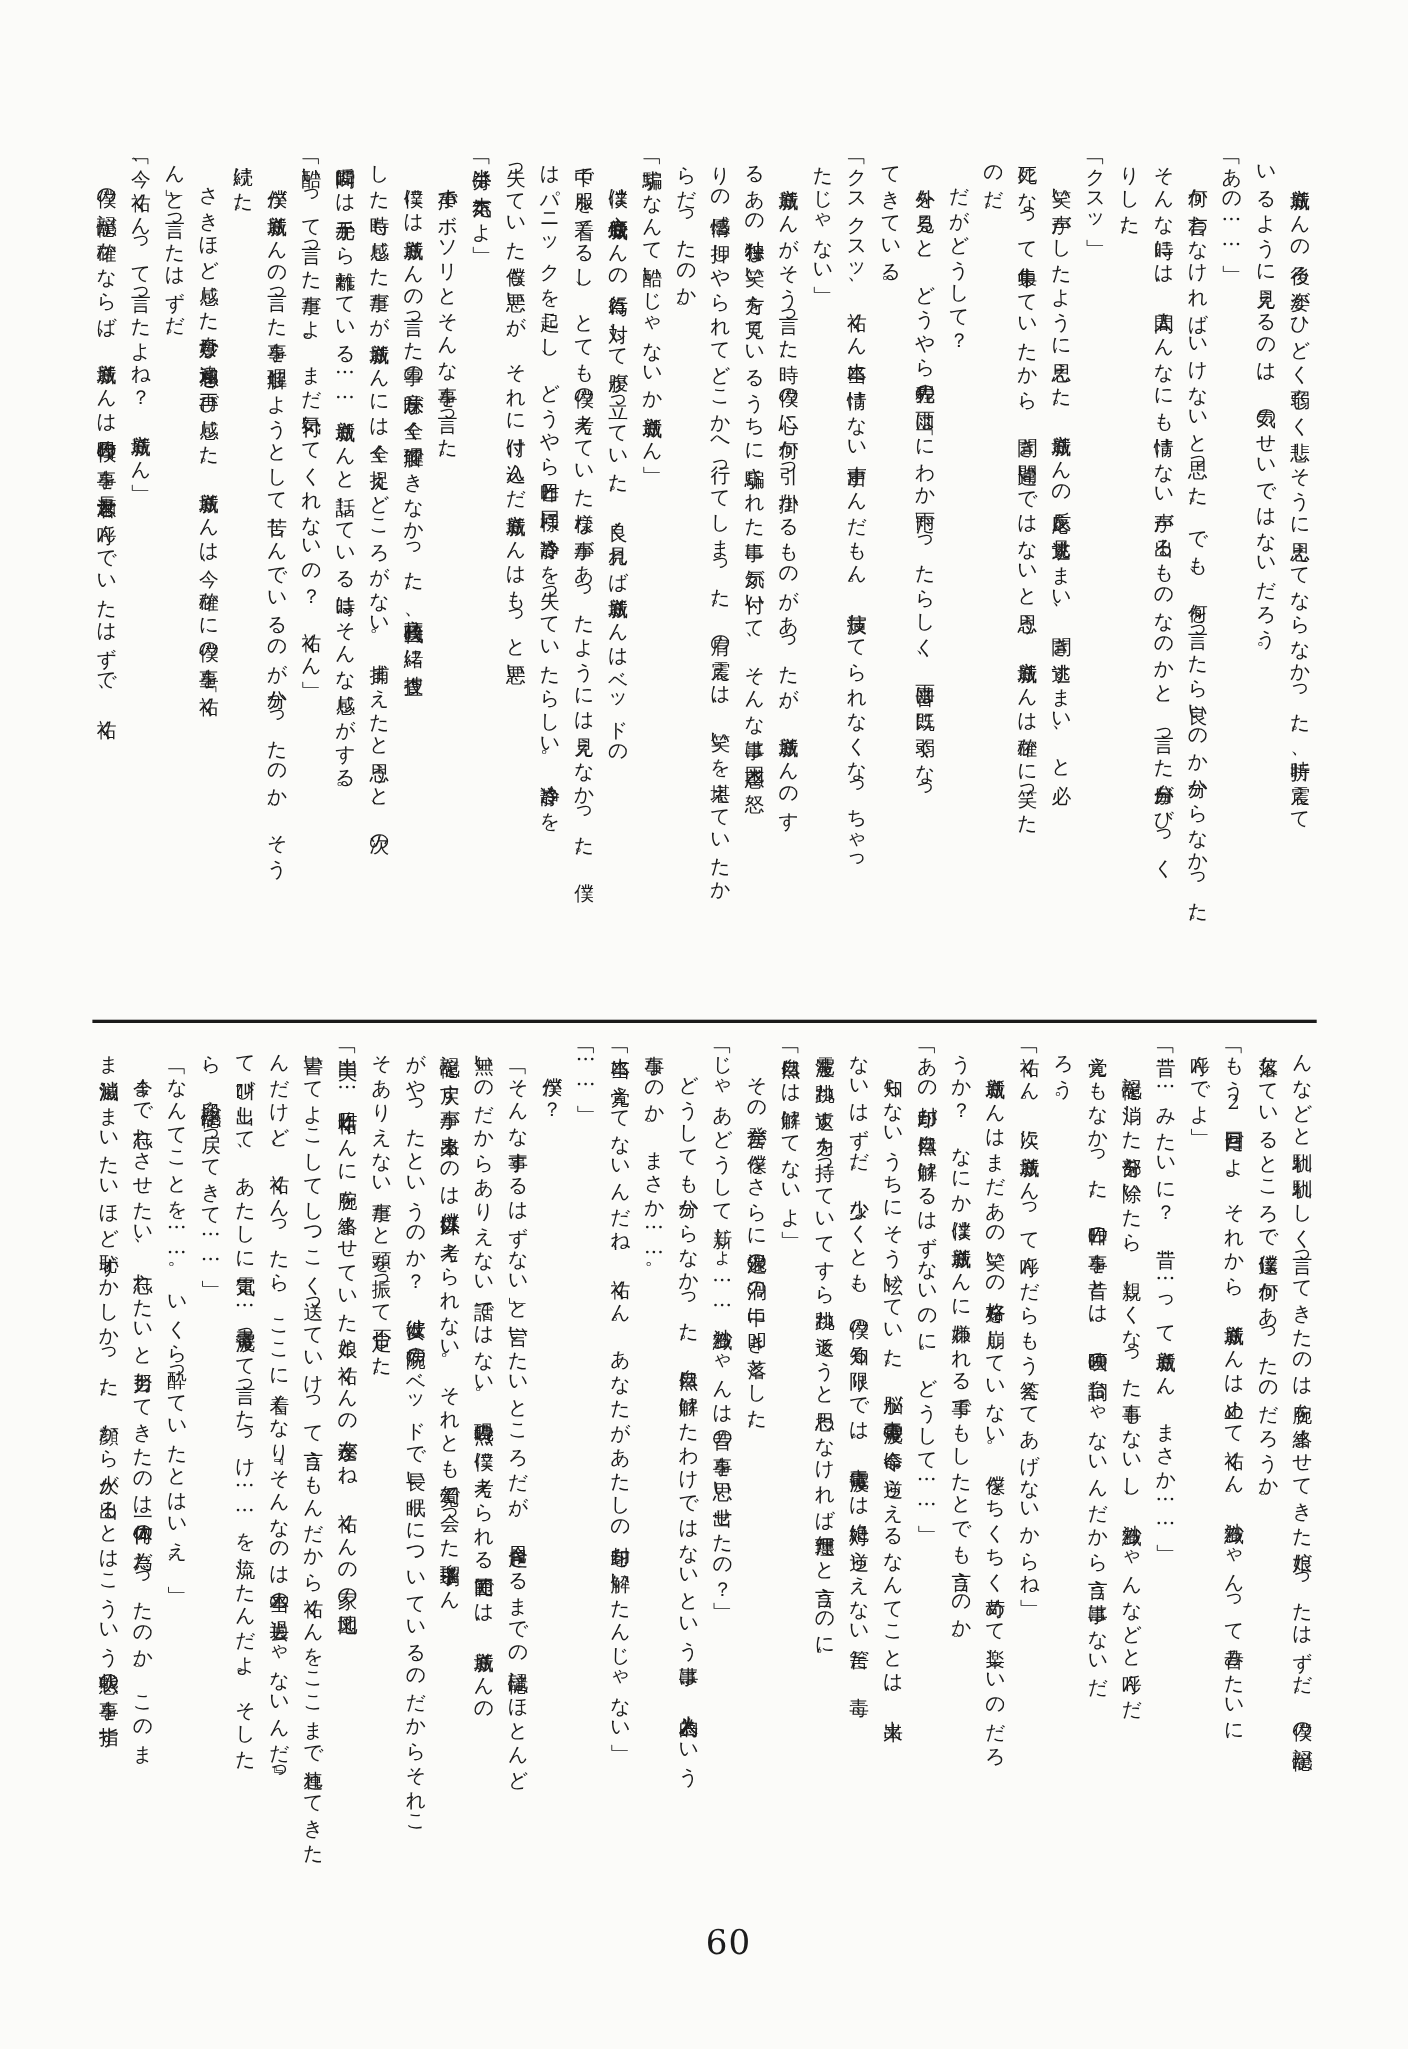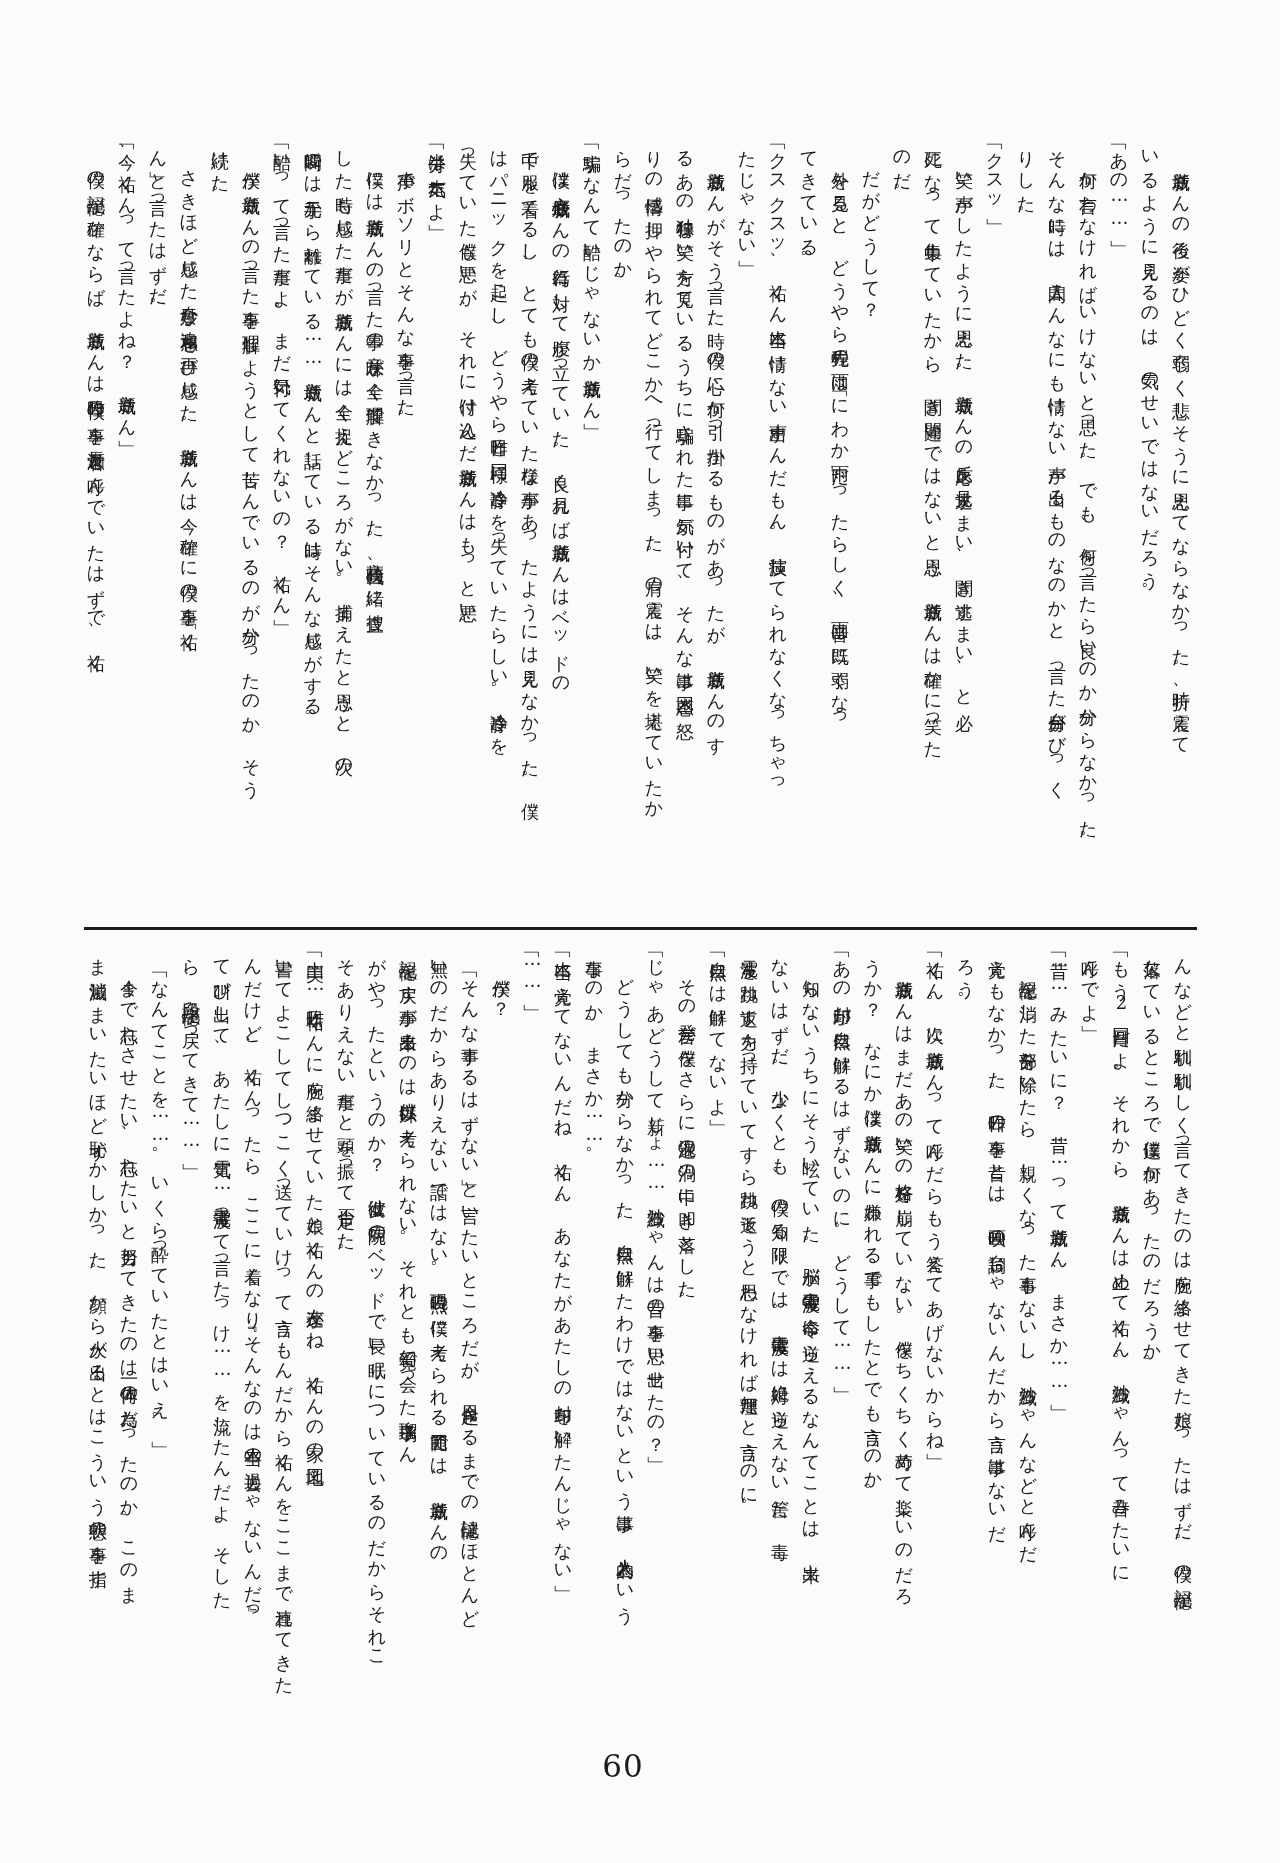--- a/index.html
+++ b/index.html
@@ -45,21 +45,21 @@
     left: 84px;
     width: 1113px;
     height: 3px;
     background: #1a1a1a;
   }
   .page-number {
     position: absolute;
     top: 1748px;
     left: 563px;
     width: 120px;
-    text-align: center;
+    text-align: right;
     font-size: 31px;
     letter-spacing: 1px;
     color: #1c1c1c;
   }
 </style>
 </head>
 <body>
 
 <div class="page">
 

